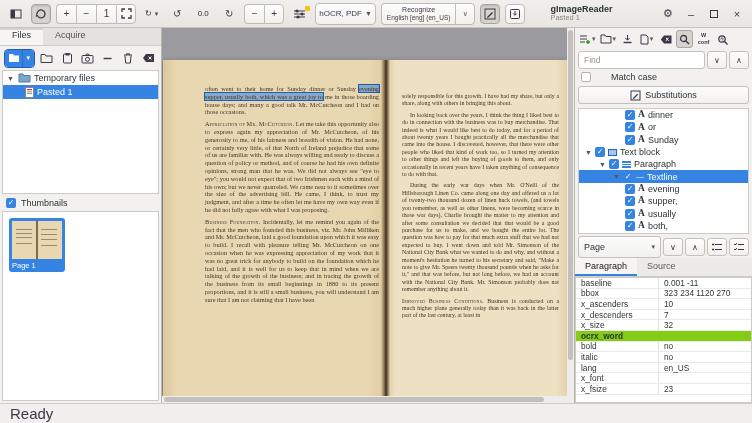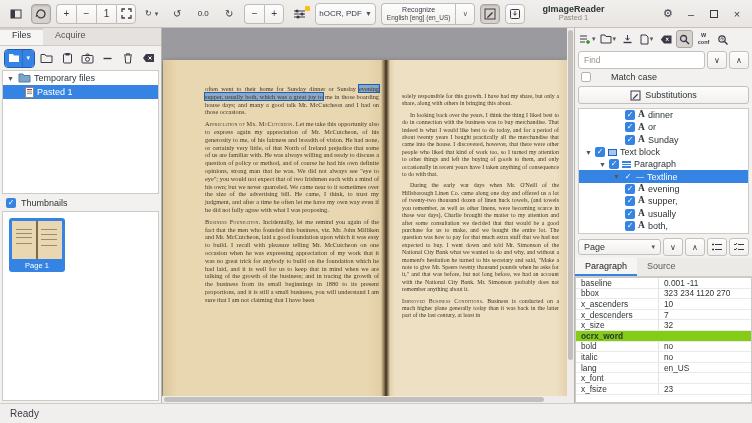--- a/index.html
+++ b/index.html
@@ -18,21 +18,21 @@
   .linked { display:flex; }
   .linked .hb-btn { border-radius:0; border-right-width:0; }
   .linked .hb-btn:first-child { border-radius:4px 0 0 4px; }
   .linked .hb-btn:last-child { border-radius:0 4px 4px 0; border-right-width:1px; }
   .angle { font-size:8px; width:22px; text-align:center; }
   .combo { font-size:8px; gap:3px; }
   .caret { font-size:7px; color:#555; }
   .recognize { flex-direction:column; line-height:1.1; font-size:7px; padding:0 5px; height:22px; }
   .recognize .l2 { font-size:6.5px; color:#444; }
   .badge { position:absolute; right:-1px; top:1px; width:5px; height:5px; background:#f6c410; border-radius:1px; }
-  .title-block { margin-left:12px; text-align:center; line-height:1.15; }
+  .title-block { margin-left:20px; line-height:1.15; }
   .title-block .t { font-weight:bold; font-size:9px; color:#2e3436; }
   .title-block .s { font-size:7.5px; color:#8b8680; }
   .spacer { flex:1; }
   .winbtn { width:18px; height:18px; display:flex; align-items:center; justify-content:center; font-size:11px; color:#3d3846; }
   svg.ic { display:block; }
 
   
   .main { flex:1; display:flex; min-height:0; }
 
   
@@ -46,21 +46,21 @@
   .split-btn > div { background:#3584e4; color:#fff; display:flex; align-items:center; justify-content:center; }
   .split-btn .main-part { width:20px; }
   .split-btn .chev-part { width:13px; border-left:1px solid #2a6cc0; font-size:7px; }
   .lp-ico { width:19px; height:19px; display:flex; align-items:center; justify-content:center; }
   .lp-tree { background:#fff; border:1px solid #cdc9c5; margin:0 2px; flex:1; min-height:0; font-size:9px; }
   .tree-row { display:flex; align-items:center; height:14px; gap:3px; padding-left:4px; }
   .tree-row.selected { background:#3584e4; color:#fff; }
   .exp { font-size:7px; width:8px; color:#555; }
   .thumb-head { display:flex; align-items:center; gap:5px; padding:3px 6px; height:17px; flex:0 0 17px; }
   .thumb-box { background:#fff; border:1px solid #cdc9c5; margin:0 2px 2px 2px; flex:0 0 190px; padding:6px; }
-  .thumb-sel { width:56px; background:#3584e4; border-radius:3px; padding:3px 3px 2px 3px; text-align:center; }
+  .thumb-sel { width:56px; background:#3584e4; border-radius:3px; padding:3px 3px 2px 3px; }
   .thumb-img { width:50px; height:38px; background:#e9d7b1; position:relative; margin:0 auto; }
   .thumb-img:before { content:""; position:absolute; left:24px; top:0; width:2px; height:38px; background:#7d6a4a; }
   .thumb-img .ln { position:absolute; height:1px; background:#9a8c72; }
   .thumb-label { color:#fff; font-size:7.5px; margin-top:2px; }
 
   
   .cb { width:10px; height:10px; border-radius:2px; background:#3584e4; color:#fff; font-size:8px;
     display:flex; align-items:center; justify-content:center; flex:0 0 10px; line-height:1; }
   .cb.un { background:#fff; border:1px solid #b5b1ac; }
 
@@ -104,35 +104,35 @@
   .otr { display:flex; align-items:center; height:12.3px; gap:3px; font-size:9px; }
   .otr.selected { background:#3584e4; color:#fff; }
   .otr .exp { width:7px; }
   .wicon { font-family:"Liberation Serif",serif; font-weight:bold; font-size:9.5px; line-height:1; }
   .bicon { width:9px; height:7px; background:#a8c7e8; border:1px solid #1c64c8; }
   .picon { display:flex; flex-direction:column; gap:1px; width:9px; }
   .picon i { display:block; height:1.5px; background:#3584e4; }
   .licon { font-size:8px; color:#666; line-height:1; }
   .otr.selected .licon { color:#fff; }
   .page-row { display:flex; align-items:center; gap:2px; padding:2px 3px; height:22px; flex:0 0 22px; }
-  .page-combo { flex:1; height:16px; border:1px solid #c4c0bb; border-radius:3px; background:linear-gradient(#fdfdfd,#f1f0ee);
+  .page-combo { flex:1; height:22px; border:1px solid #c4c0bb; border-radius:3px; background:linear-gradient(#fdfdfd,#f1f0ee);
     display:flex; align-items:center; justify-content:space-between; padding:0 5px; }
   .rp-tabs { display:flex; border-bottom:1px solid #cfccc8; height:19px; flex:0 0 19px; background:#eceae7; }
   .rp-tab { padding:3px 10px 0 10px; color:#5e5c58; }
   .rp-tab.active { color:#1a1a1a; box-shadow:inset 0 -2px 0 #3584e4; background:#f6f5f4; }
   .props { background:#fff; border:1px solid #cdc9c5; margin:0 0 0 0; flex:1; min-height:0; font-size:8.3px; overflow:hidden; }
   .prow { display:flex; height:10.6px; align-items:center; border-bottom:1px solid #eceae7; }
   .prow .k { width:83px; padding-left:5px; border-right:1px solid #e4e1de; color:#2e3436; }
   .prow .v { flex:1; padding-left:5px; }
   .prow.header { background:#84cc16; font-weight:bold; }
   .prow.header .k { border-right:none; width:auto; }
 
   
   .statusbar { height:20px; flex:0 0 20px; background:#f0efed; border-top:1px solid #cfccc8;
-    display:flex; align-items:center; padding:0 10px; font-size:10px; color:#3d3846; }
+    display:flex; align-items:center; padding:0 10px; font-size:15px; color:#3d3846; }
 </style>
 </head>
 <body>
 
 <div class="app">
 
   <header class="headerbar">
     <span class="hb-btn flat">
       <svg class="ic" width="12" height="12" viewBox="0 0 12 12">
           <rect x="1" y="2" width="10" height="8" fill="none" stroke="#3d3846"></rect>

